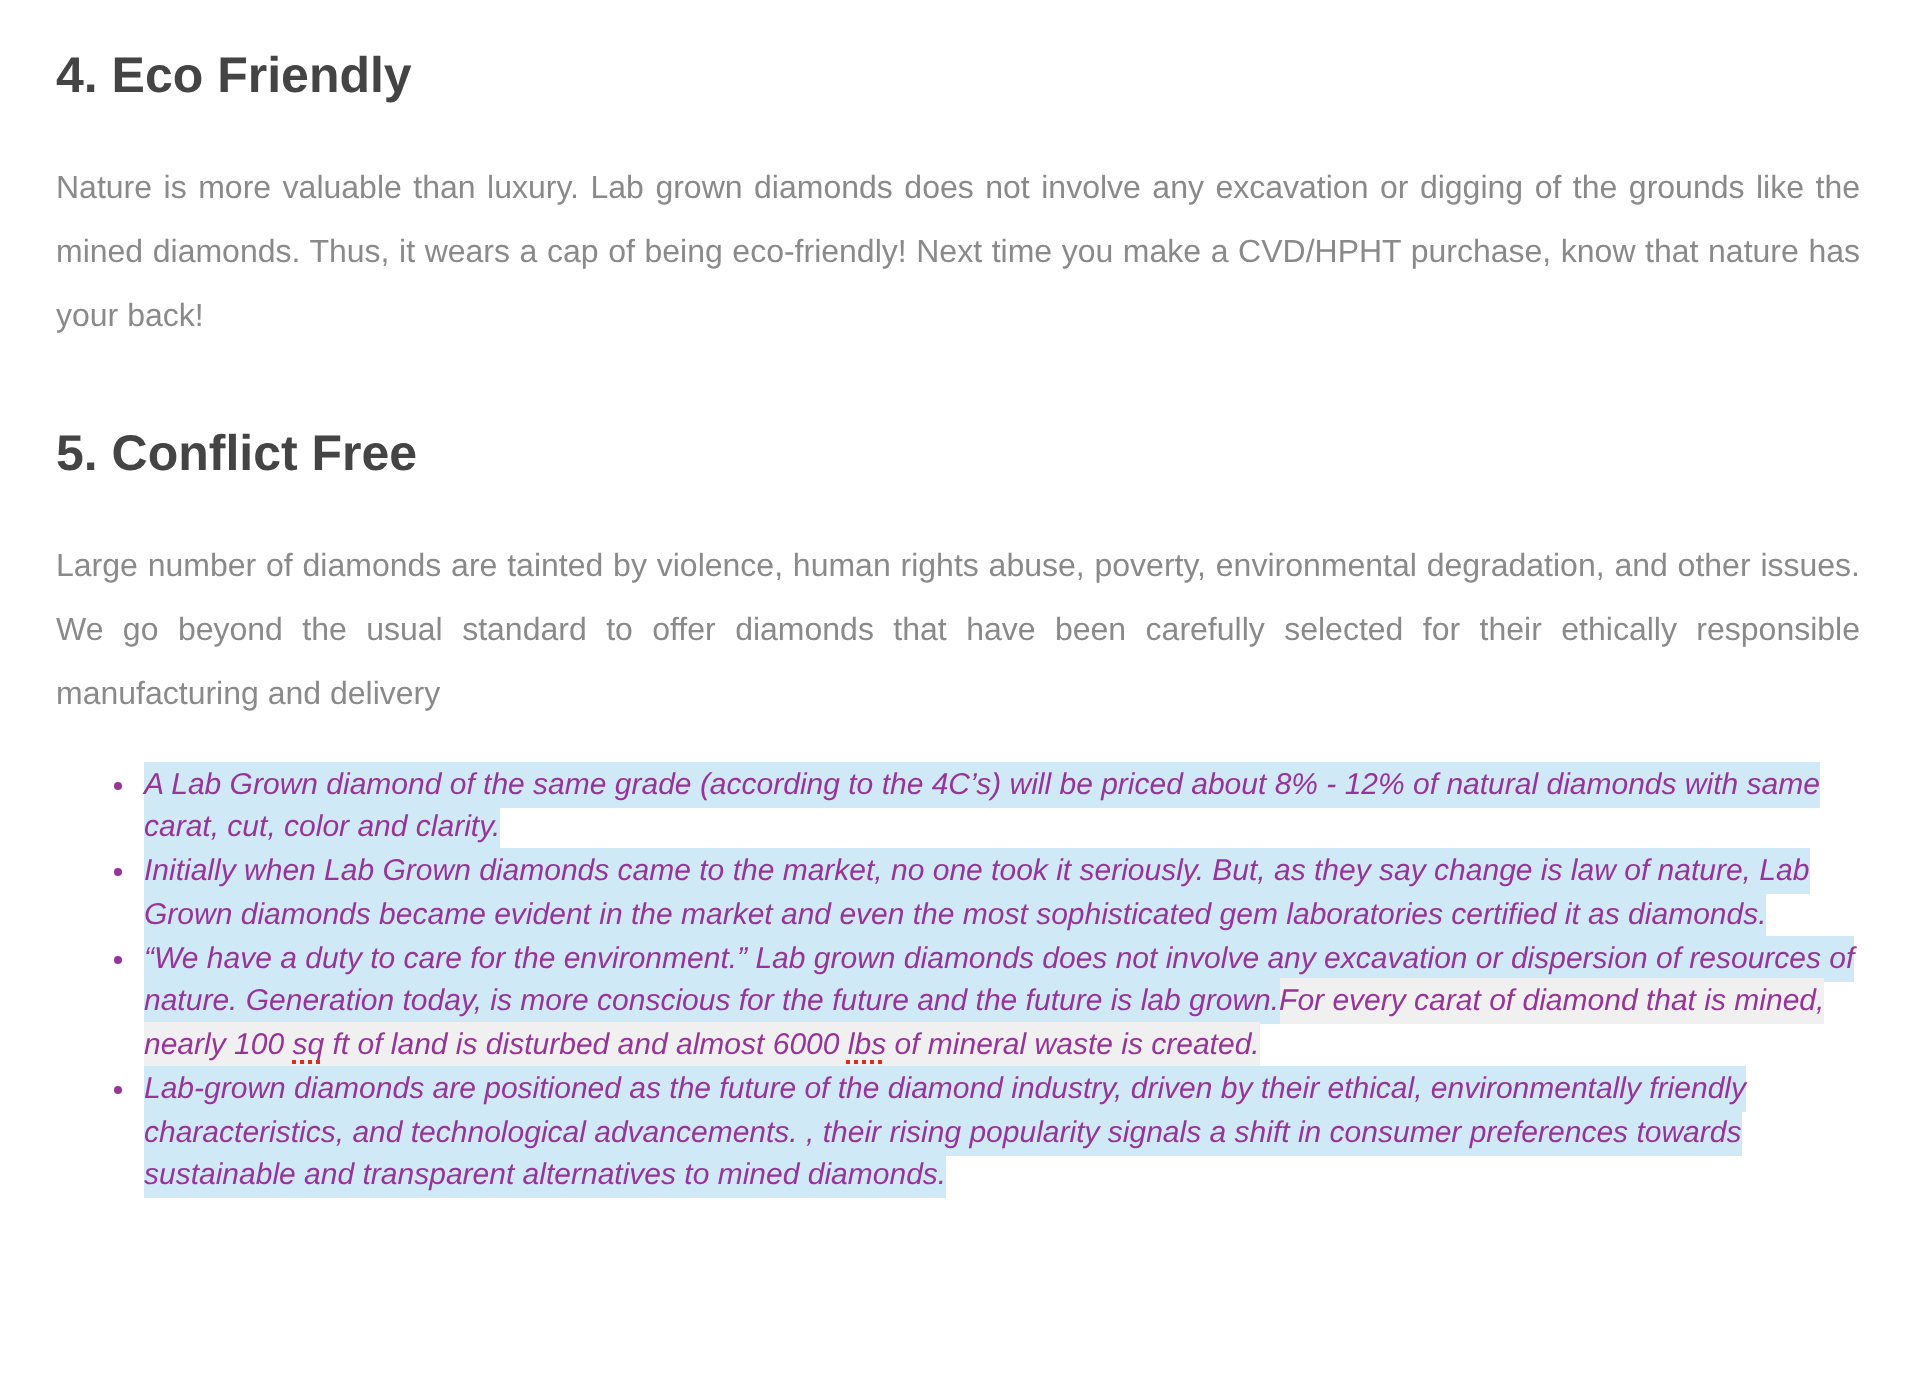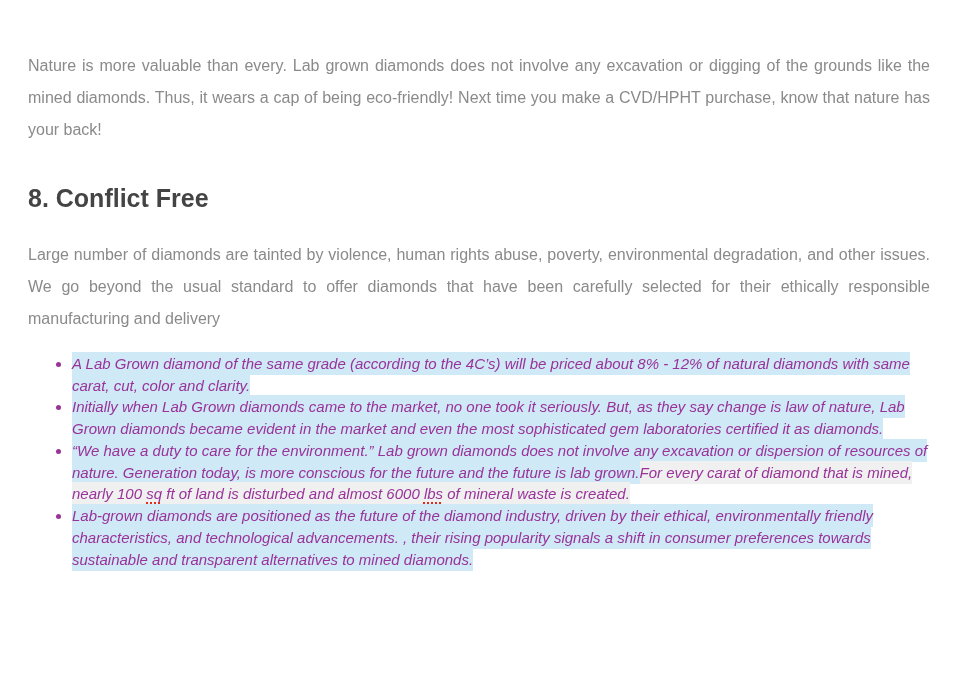--- a/index.html
+++ b/index.html
@@ -69,24 +69,25 @@
     text-decoration-thickness: 2px;
     text-underline-offset: 3px;
     text-decoration-skip-ink: none;
   }
 </style>
 </head>
 <body style="background: rgb(255, 255, 255);">
 
 <div class="content">
 
+  <h2 class="section-heading">4. Eco Friendly</h2>
 
-  <p class="body-para">Nature is more valuable than every. Lab grown diamonds does not involve any excavation or digging of the grounds like the mined diamonds. Thus, it wears a cap of being eco-friendly! Next time you make a CVD/HPHT purchase, know that nature has your back!</p>
+  <p class="body-para">Nature is more valuable than luxury. Lab grown diamonds does not involve any excavation or digging of the grounds like the mined diamonds. Thus, it wears a cap of being eco-friendly! Next time you make a CVD/HPHT purchase, know that nature has your back!</p>
 
-  <h2 class="section-heading second">8. Conflict Free</h2>
+  <h2 class="section-heading second">5. Conflict Free</h2>
 
   <p class="body-para">Large number of diamonds are tainted by violence, human rights abuse, poverty, environmental degradation, and other issues. We go beyond the usual standard to offer diamonds that have been carefully selected for their ethically responsible manufacturing and delivery</p>
 
   <ul class="bullets" id="bullet-list">
       <li><span class="seg hl-blue">A Lab Grown diamond of the same grade (according to the 4C’s) will be priced about 8% - 12% of natural diamonds with same carat, cut, color and clarity.</span></li>
       <li><span class="seg hl-blue">Initially when Lab Grown diamonds came to the market, no one took it seriously. But, as they say change is law of nature, Lab Grown diamonds became evident in the market and even the most sophisticated gem laboratories certified it as diamonds.</span></li>
       <li><span class="seg hl-blue">“We have a duty to care for the environment.” Lab grown diamonds does not involve any excavation or dispersion of resources of nature. Generation today, is more conscious for the future and the future is lab grown.</span><span class="seg hl-gray">For every carat of diamond that is mined, nearly 100 </span><span class="seg hl-gray misspelled">sq</span><span class="seg hl-gray"> ft of land is disturbed and almost 6000 </span><span class="seg hl-gray misspelled">lbs</span><span class="seg hl-gray"> of mineral waste is created.</span></li>
       <li><span class="seg hl-blue">Lab-grown diamonds are positioned as the future of the diamond industry, driven by their ethical, environmentally friendly characteristics, and technological advancements. , their rising popularity signals a shift in consumer preferences towards sustainable and transparent alternatives to mined diamonds.</span></li>
     </ul>
 

